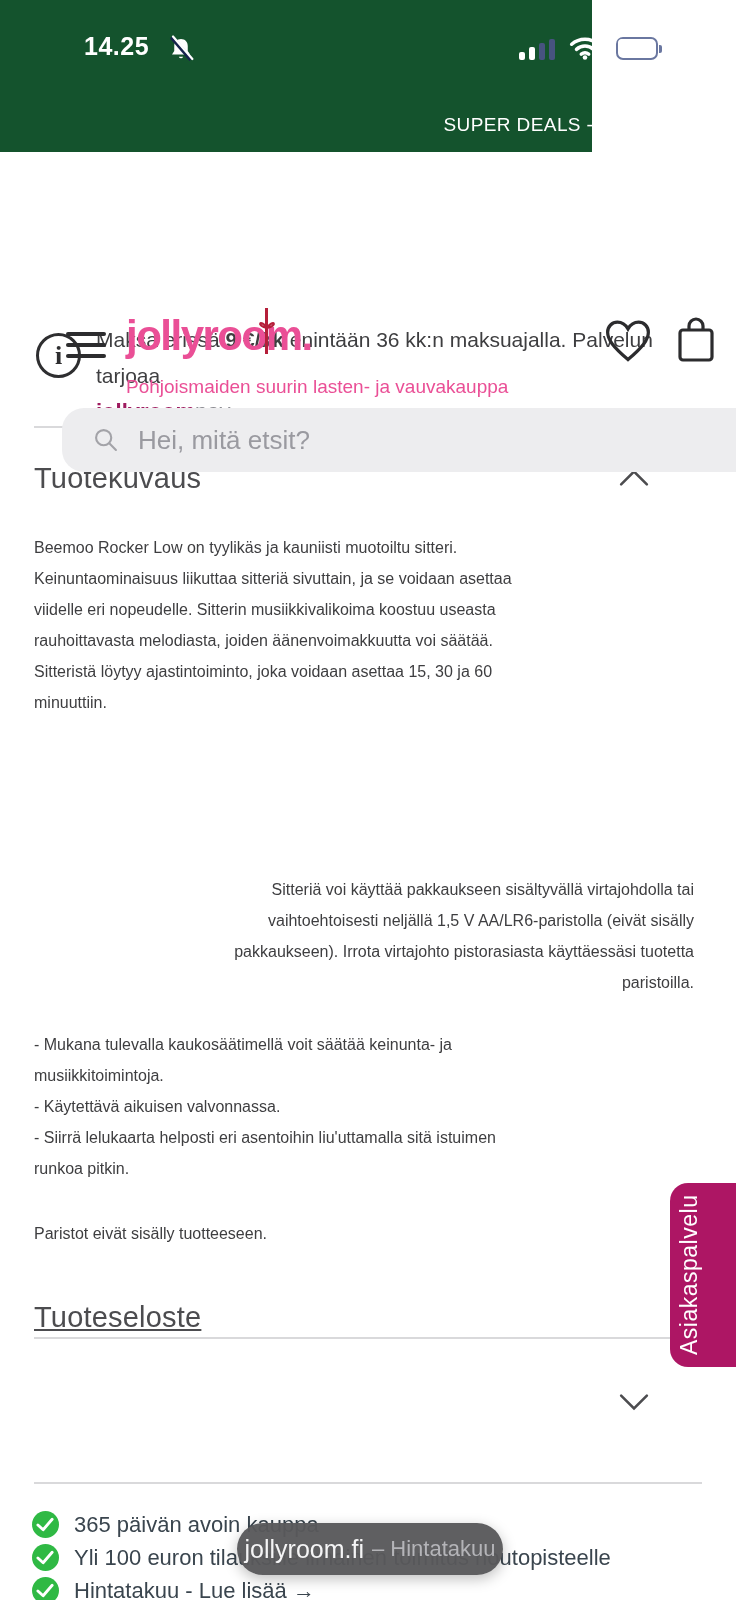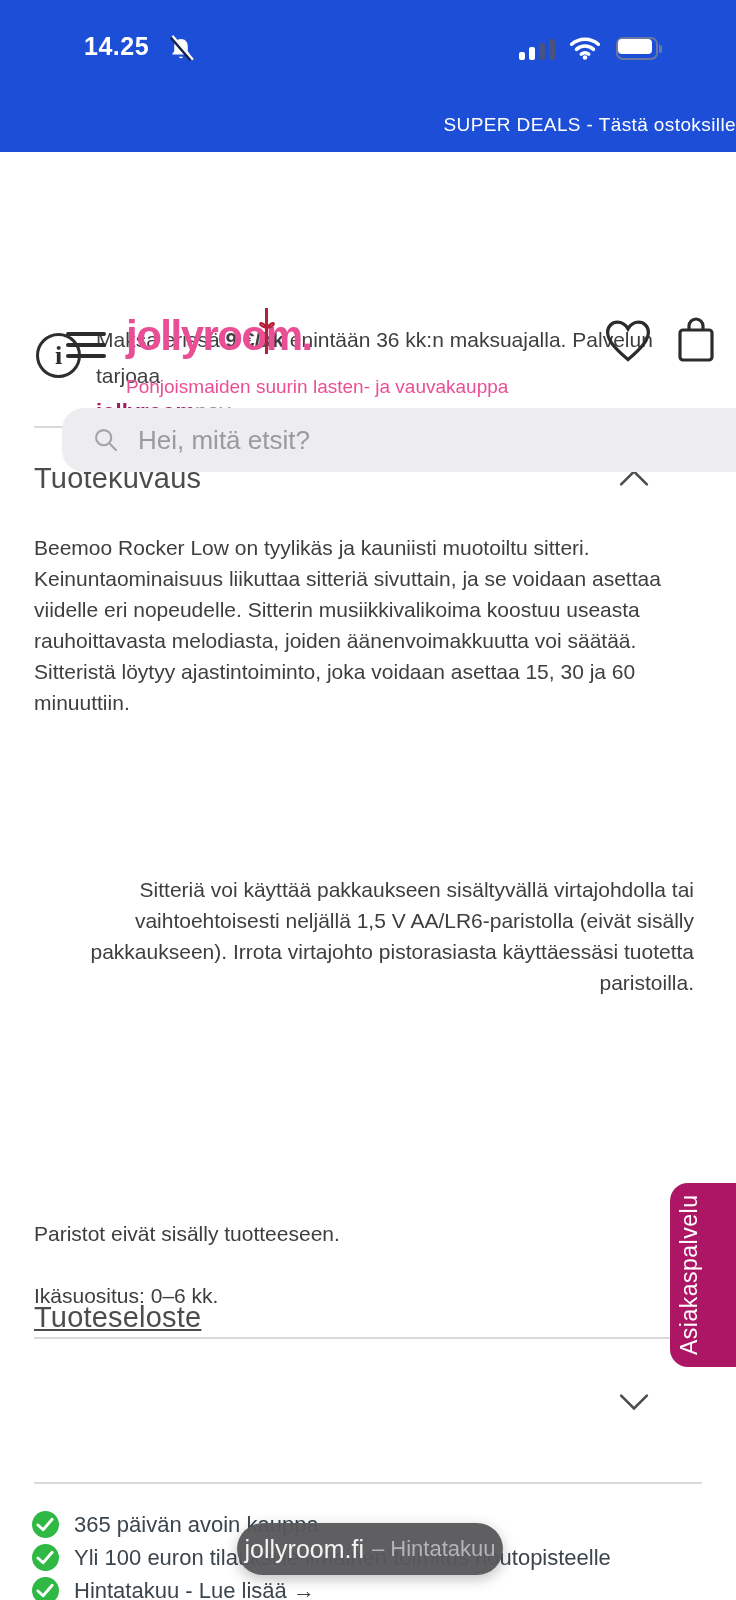--- a/index.html
+++ b/index.html
@@ -1,21 +1,21 @@
 <!DOCTYPE html>
 <html><head>
 <meta charset="utf-8">
 <style>
   * { margin:0; padding:0; box-sizing:border-box; }
   html,body { width:736px; height:1600px; overflow:hidden; background:#fff;
               font-family:"Liberation Sans", sans-serif; }
   .stage { position:relative; width:736px; height:1600px; overflow:hidden; background:#fff; }
 
   
-  .topbar { position:absolute; left:0; top:0; width:736px; height:152px; background:#1d4ed8; z-index:40; }
+  .topbar { position:absolute; left:0; top:0; width:592px; height:152px; background:#14532d; z-index:40; }
   .time { position:absolute; left:84px; top:32px; color:#fff; font-size:25px; font-weight:bold; letter-spacing:.5px; }
   .bell { position:absolute; left:166px; top:34px; }
   .sigbars { position:absolute; left:519px; top:38px; width:42px; height:22px; }
   .sigbars span { position:absolute; bottom:0; width:6px; border-radius:2px; background:#47538043; }
   .sigbars .b1 { left:0;  height:8px;  background:#fff; }
   .sigbars .b2 { left:10px; height:13px; background:#fff; }
   .sigbars .b3 { left:20px; height:17px; background:#475380; }
   .sigbars .b4 { left:30px; height:21px; background:#475380; }
   .wifi { position:absolute; left:569px; top:36px; }
   .battery { position:absolute; left:616px; top:37px; width:46px; height:23px; }
@@ -54,21 +54,21 @@
   .paybrand { font-weight:bold; color:#9e1b5f; font-size:22px; }
   .paybrand-suffix { color:#8c8c92; font-size:22px; }
   .payperiod { color:#9e1b5f; font-weight:bold; }
 
   .divider { position:absolute; left:34px; width:668px; height:1.5px; background:#d9d9db; }
 
   
   .section-title { position:absolute; left:34px; font-size:29px; color:#4c4c4f; letter-spacing:.2px; }
   .chev { position:absolute; left:616px; }
 
-  .para { position:absolute; left:34px; width:660px; font-size:21px; color:#3e3e40;
+  .para { position:absolute; left:34px; width:660px; font-size:16px; color:#3e3e40;
           line-height:31px; white-space:pre-line; }
 
   
   .usp-row { position:absolute; left:32px; width:680px; height:28px; }
   .usp-check { position:absolute; left:0; top:0; width:27px; height:27px; border-radius:50%; background:#2fb944; }
   .usp-check svg { position:absolute; left:4px; top:5px; }
   .usp-label { position:absolute; left:42px; top:1px; font-size:22px; color:#3a454e; white-space:nowrap; }
 
   
   .cs-tab { position:absolute; left:670px; top:1183px; width:66px; height:184px; background:#ad1664;
@@ -174,22 +174,26 @@
   <div class="para" style="top:532px;">Beemoo Rocker Low on tyylikäs ja kauniisti muotoiltu sitteri.
 Keinuntaominaisuus liikuttaa sitteriä sivuttain, ja se voidaan asettaa
 viidelle eri nopeudelle. Sitterin musiikkivalikoima koostuu useasta
 rauhoittavasta melodiasta, joiden äänenvoimakkuutta voi säätää.
 Sitteristä löytyy ajastintoiminto, joka voidaan asettaa 15, 30 ja 60
 minuuttiin.</div>
   <div class="para" style="top:874px;text-align:right;">Sitteriä voi käyttää pakkaukseen sisältyvällä virtajohdolla tai
 vaihtoehtoisesti neljällä 1,5 V AA/LR6-paristolla (eivät sisälly
 pakkaukseen). Irrota virtajohto pistorasiasta käyttäessäsi tuotetta
 paristoilla.</div>
+  <div class="para" style="top:1029px;">- Mukana tulevalla kaukosäätimellä voit säätää keinunta- ja
+musiikkitoimintoja.
+- Käytettävä aikuisen valvonnassa.
+- Siirrä lelukaarta helposti eri asentoihin liu'uttamalla sitä istuimen
+runkoa pitkin.</div>
   <div class="para" style="top:1218px;">Paristot eivät sisälly tuotteeseen.</div>
-  <div class="para" style="top:1280px;">Ikäsuositus: 0–6 kk.</div>
 
   <div class="divider" style="top:1337px;"></div>
 
   <div class="section-title" style="top:1301px;text-decoration:underline;">Tuoteseloste</div>
   <div class="chev" style="top:1390px;">
     <svg width="36" height="24" viewBox="0 0 28 18">
       <polyline points="4,4 14,14 24,4" fill="none" stroke="#4c4c4f" stroke-width="2" stroke-linecap="round"></polyline>
     </svg>
   </div>
 

